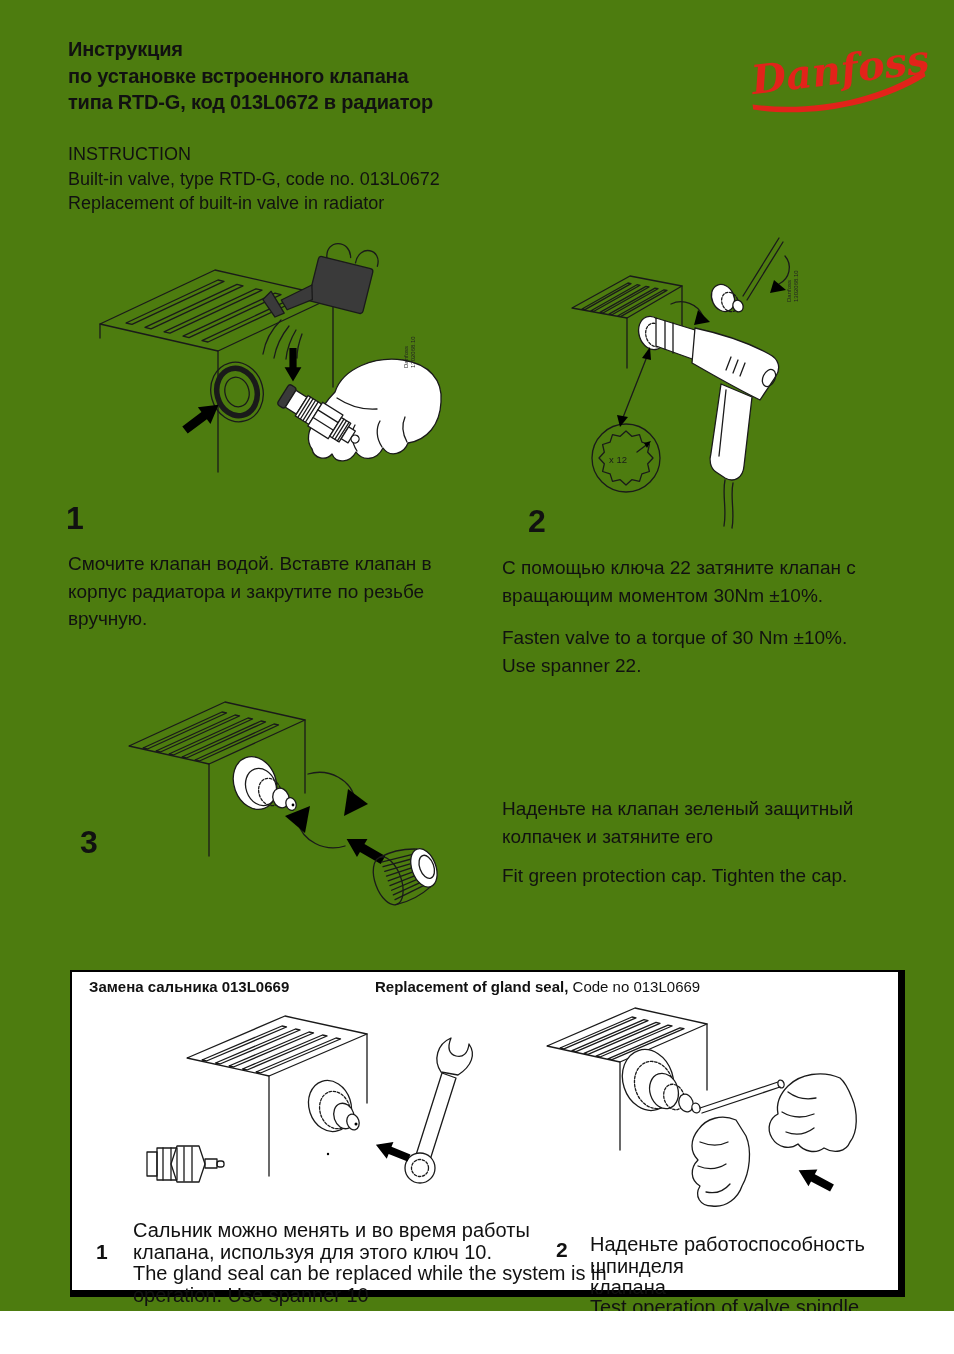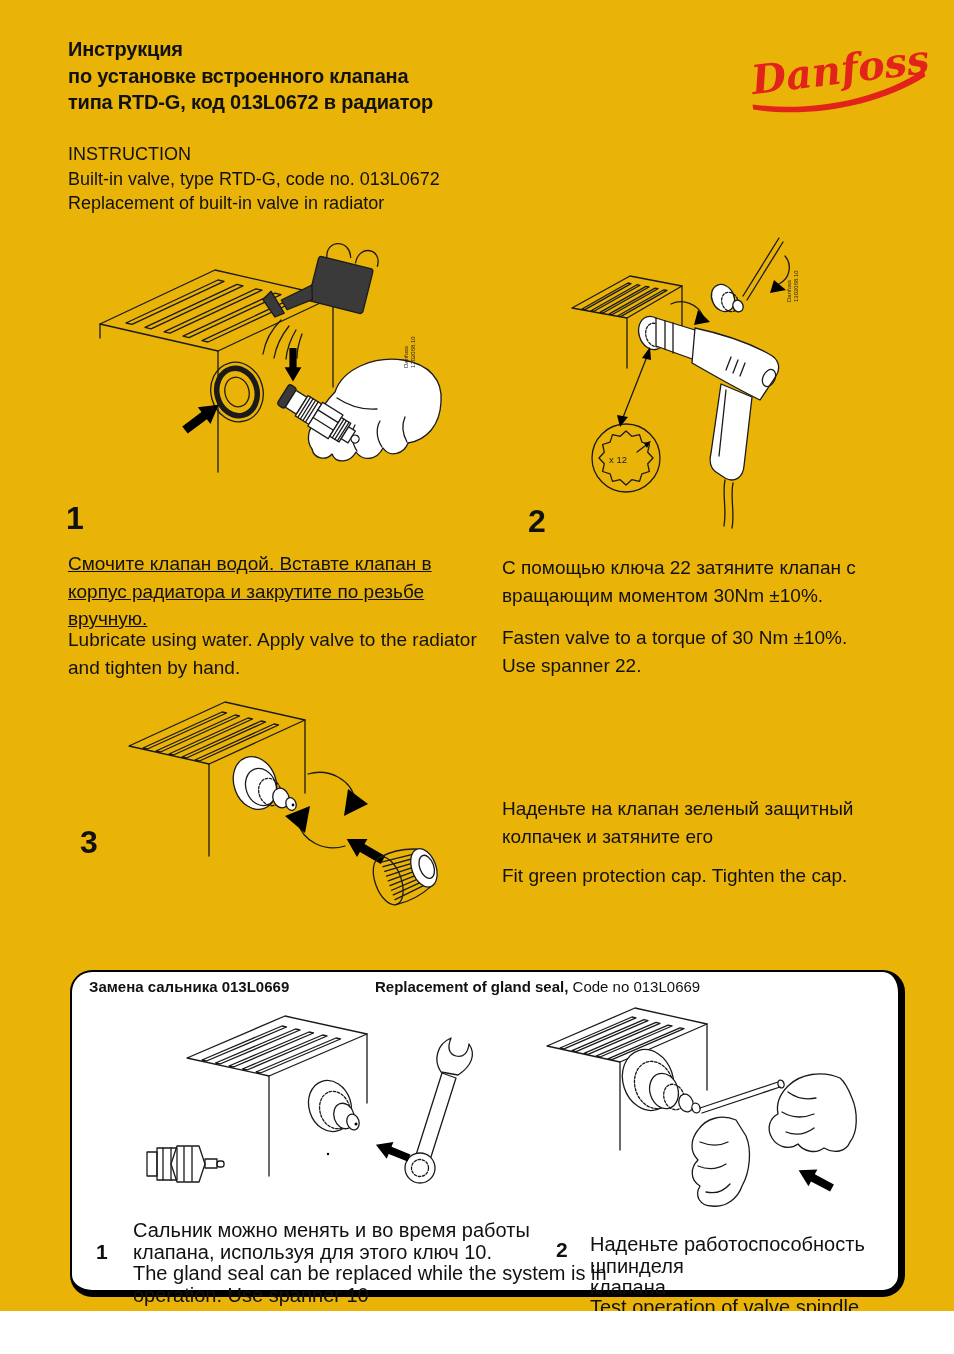--- a/index.html
+++ b/index.html
@@ -1,16 +1,16 @@
 <!DOCTYPE html>
 <html><head>
 <meta charset="utf-8">
 <style>
   html,body{margin:0;padding:0;background:#ffffff;}
-  .page{position:relative;width:954px;height:1311px;background:#eab308;outline:1px solid #cfcfcf;
+  .page{position:relative;width:954px;height:1311px;background:#4d7c0f;outline:1px solid #cfcfcf;
         font-family:"Liberation Sans", sans-serif;color:#111;overflow:hidden;}
   .abs{position:absolute;}
   .pre{white-space:pre-line;}
   .ru-title{font-size:20px;font-weight:700;line-height:26.5px;letter-spacing:-0.2px;}
   .en-head{font-size:18px;line-height:24.5px;}
   .num{font-size:32px;font-weight:700;}
   .body{font-size:19px;line-height:27.5px;}
   .gland-box{box-sizing:border-box;border:2px solid #000;border-right-width:7px;border-bottom-width:7px;background:#fff;}
   .boxtitle{font-size:15px;font-weight:700;}
   .boxtitle .light{font-weight:400;}
@@ -188,36 +188,34 @@
       <path d="M-20,-20 L16,-16 M-20,-15 L16,-12 M-20,-10 L16,-8 M-20,-5 L16,-4 M-20,0 L16,0 M-20,5 L16,4 M-20,10 L16,8 M-20,15 L16,12 M-20,20 L16,16"></path>
       <ellipse cx="18" cy="0" rx="12" ry="20" class="wfill"></ellipse>
       <ellipse cx="21" cy="0" rx="7" ry="12"></ellipse>
     </g>
   </svg>
 
   <div class="abs num" style="left:66px;top:500px;">1</div>
   <div class="abs num" style="left:528px;top:503px;">2</div>
   <div class="abs num" style="left:80px;top:824px;">3</div>
 
-  <div class="abs body pre" style="left:68px;top:550px;text-decoration:underline;">Смочите клапан водой. Вставте клапан в
+  <div class="abs body pre" style="left:68px;top:550px;">Смочите клапан водой. Вставте клапан в
 корпус радиатора и закрутите по резьбе
 вручную.</div>
-  <div class="abs body pre" style="left:68px;top:626px;">Lubricate using water. Apply valve to the radiator
-and tighten by hand.</div>
 
   <div class="abs body pre" style="left:502px;top:554px;">С помощью ключа 22 затяните клапан с
 вращающим моментом 30Nm ±10%.</div>
   <div class="abs body pre" style="left:502px;top:624px;">Fasten valve to a torque of 30 Nm ±10%.
 Use spanner 22.</div>
 
   <div class="abs body pre" style="left:502px;top:795px;">Наденьте на клапан зеленый защитный
 колпачек и затяните его</div>
   <div class="abs body pre" style="left:502px;top:862px;">Fit green protection cap. Tighten the cap.</div>
 
-  <div class="abs gland-box" style="left:70px;top:970px;width:835px;height:327px;border-radius:22px;">
+  <div class="abs gland-box" style="left:70px;top:970px;width:835px;height:327px;">
     <div class="abs boxtitle" style="left:17px;top:6px;">Замена сальника 013L0669</div>
     <div class="abs boxtitle" style="left:303px;top:6px;"><span>Replacement of gland seal,</span><span class="light"> Code no 013L0669</span></div>
 
     <svg class="fig abs" style="left:53px;top:36px;" width="380" height="212" viewBox="0 0 380 212">
       <g>
         <path d="M62,50 L160,8 L242,26 L144,68 Z"></path>
         <path d="M77,52 l80,-34 l4.5,1 l-80,34 Z"></path>
         <path d="M90.5,55 l80,-34 l4.5,1 l-80,34 Z"></path>
         <path d="M104,58 l80,-34 l4.5,1 l-80,34 Z"></path>
         <path d="M117.5,61 l80,-34 l4.5,1 l-80,34 Z"></path>

